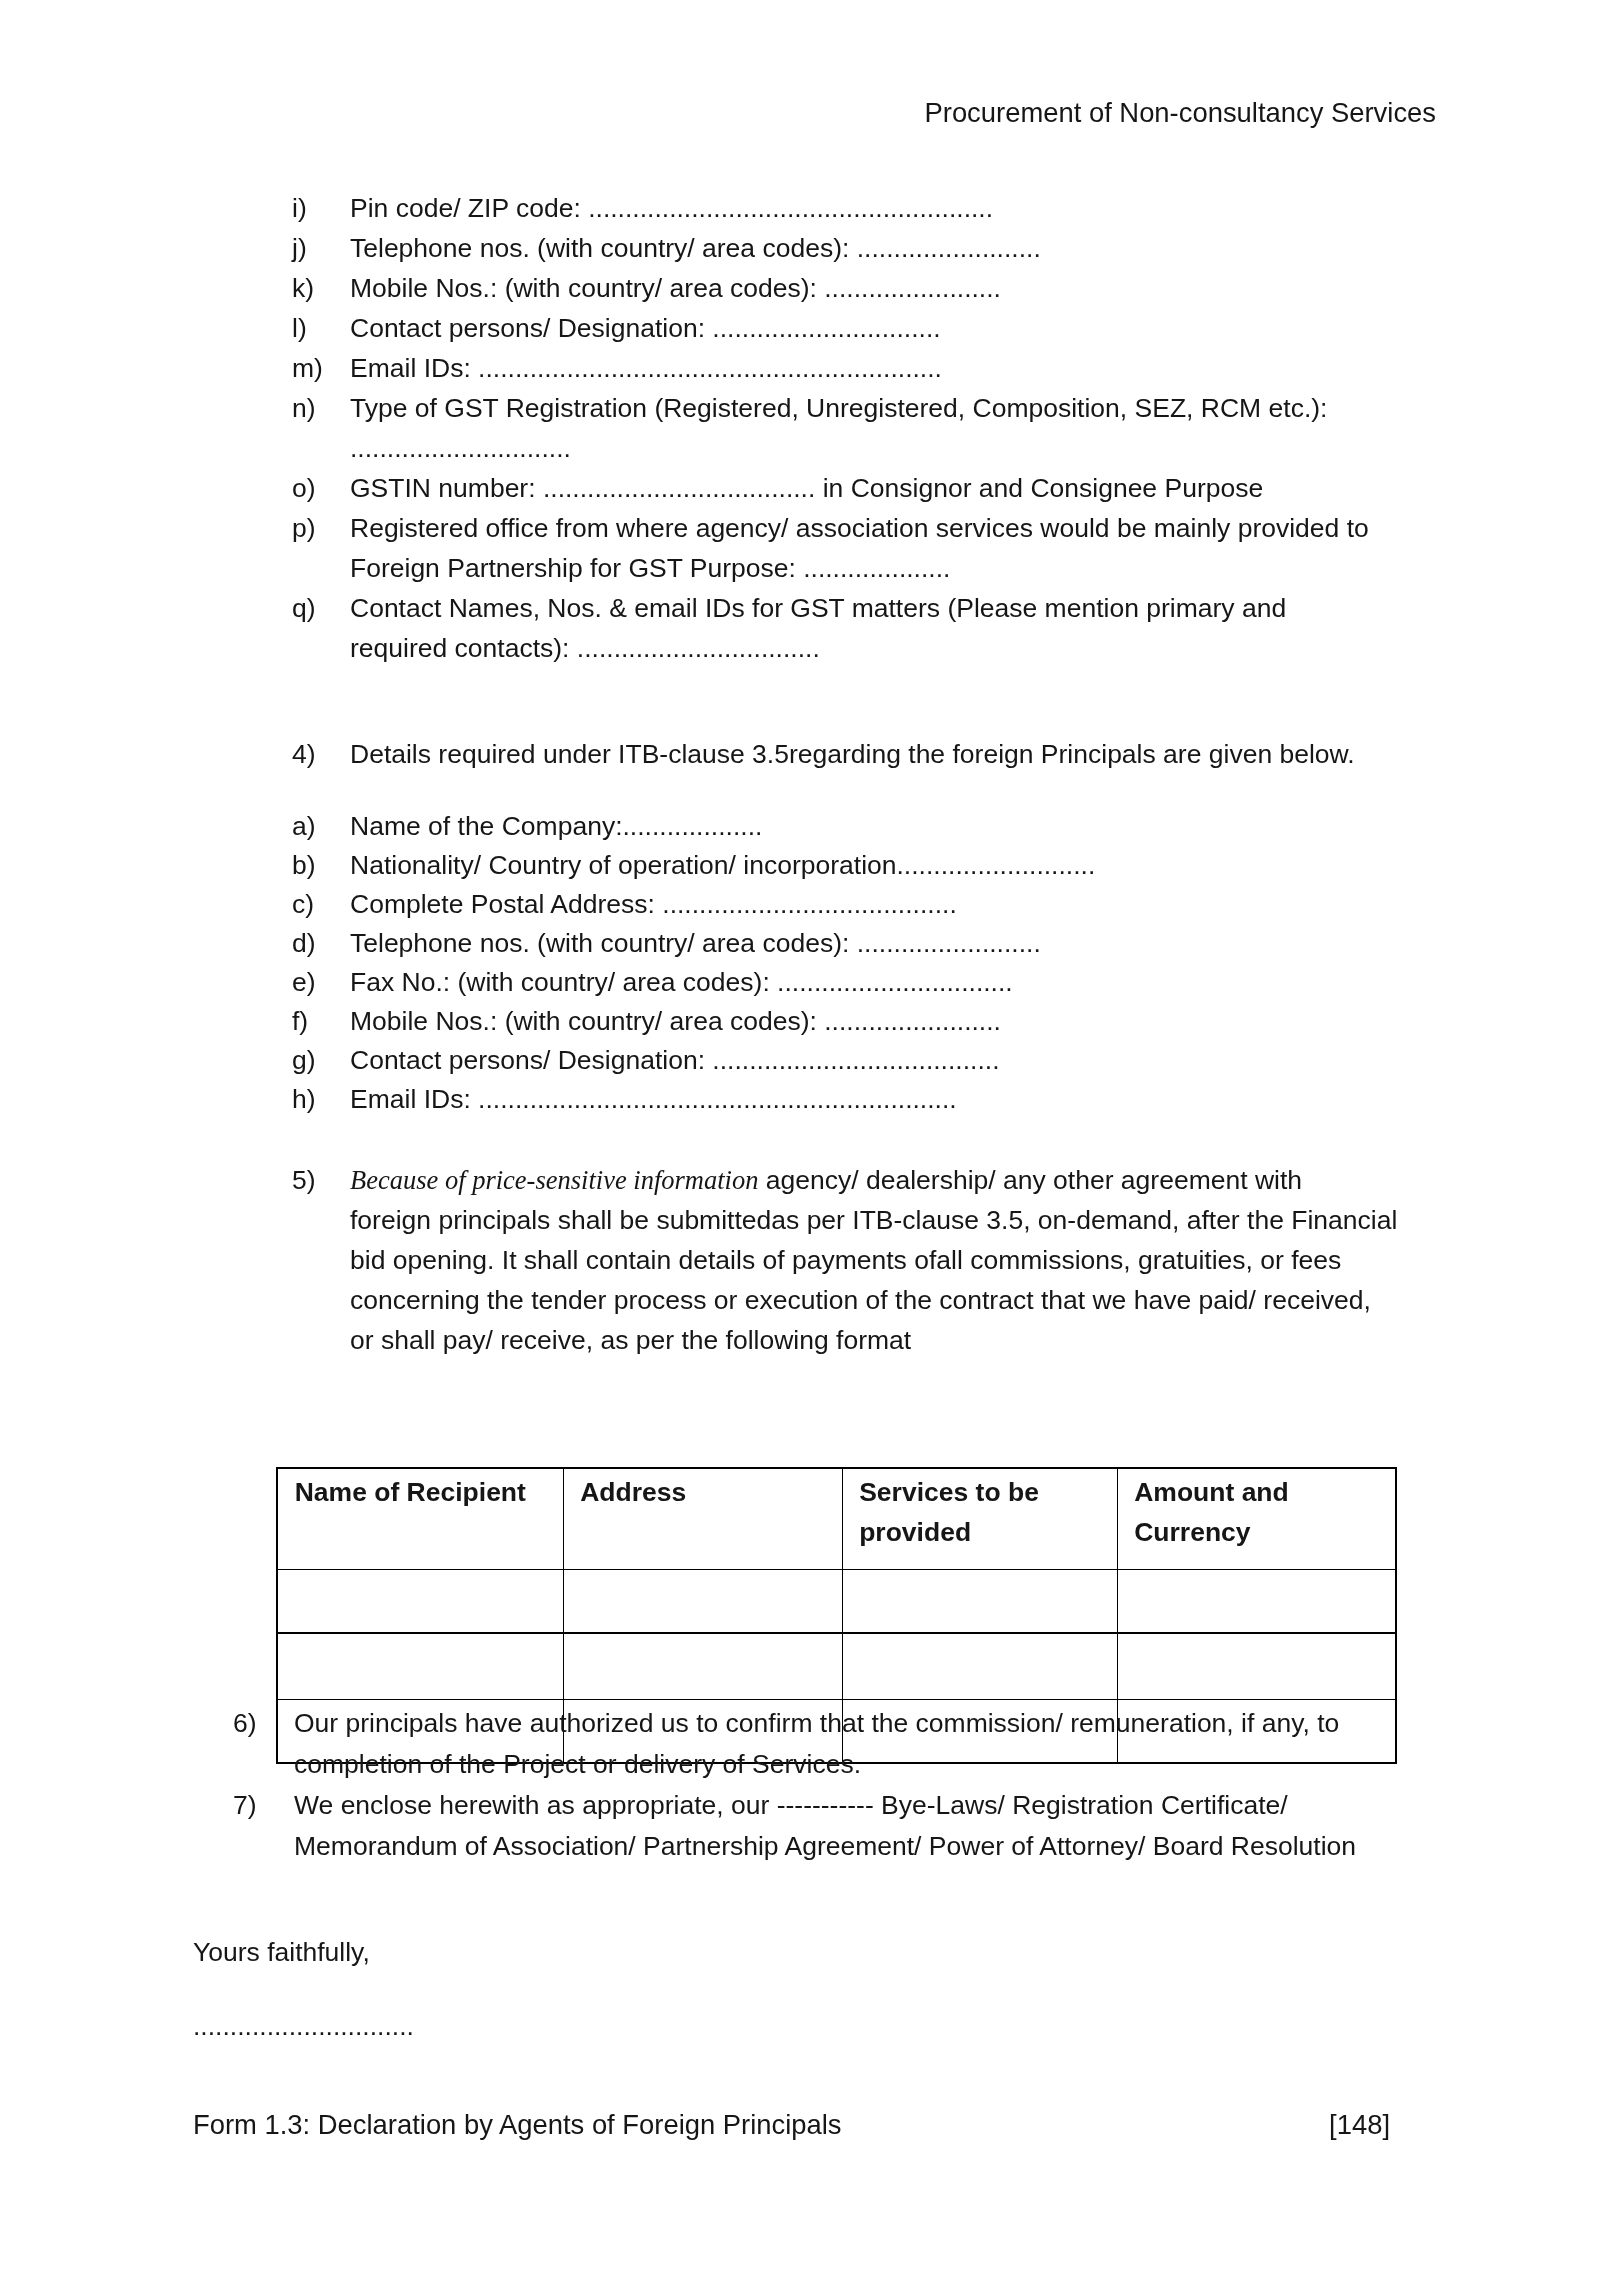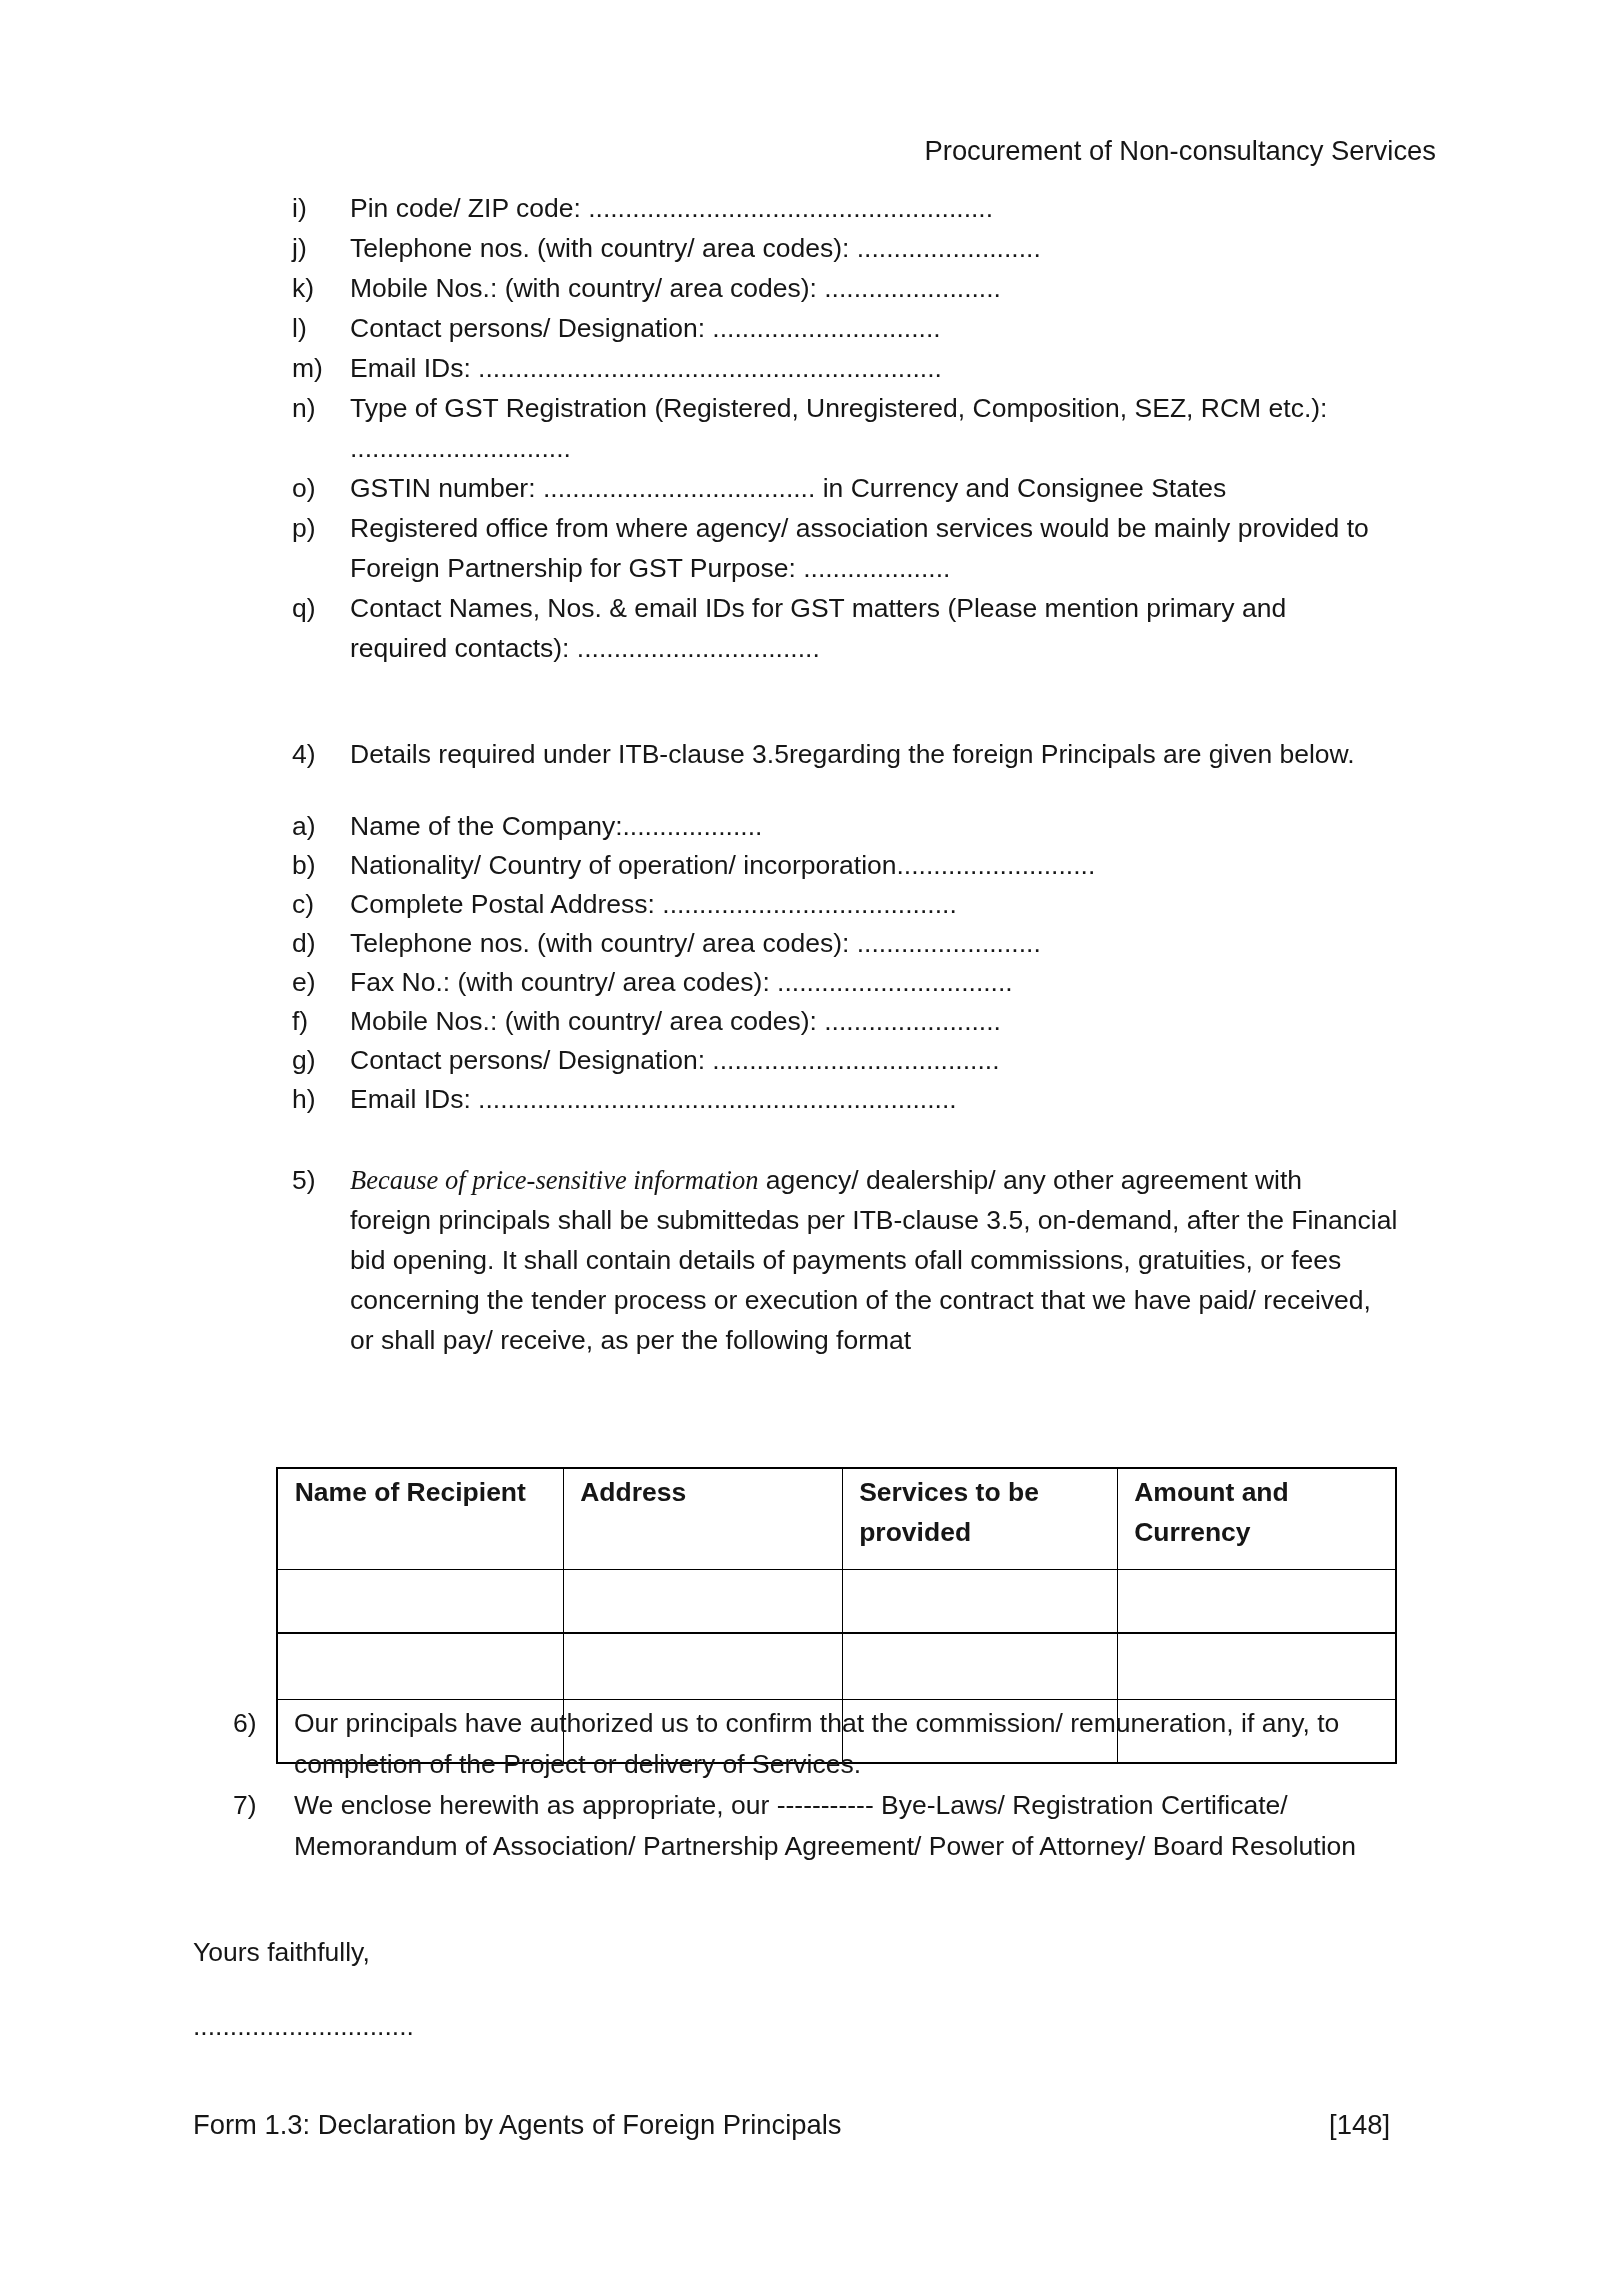--- a/index.html
+++ b/index.html
@@ -39,21 +39,21 @@
   tr.row-1{height:64px;}
   tr.row-2{height:66px;}
   tr.row-3{height:64px;}
   tr.row-1 td{border-bottom:2.9px solid #000;}
 </style>
 </head>
 <body>
 
 <div class="page">
 
-  <div class="abs header-line" style="top:96px;right:185px;margin-top:38px;">Procurement of Non-consultancy Services</div>
+  <div class="abs header-line" style="top:96px;right:185px;">Procurement of Non-consultancy Services</div>
 
   <div class="abs body-text" style="left:292px;top:188px;width:1186px;">
     <div class="li">
       <span class="lbl">i)</span>
       <div class="txt">
           <span class="line">Pin code/ ZIP code: .......................................................</span>
         </div>
     </div>
     <div class="li">
       <span class="lbl">j)</span>
@@ -82,21 +82,21 @@
     <div class="li">
       <span class="lbl">n)</span>
       <div class="txt">
         <span class="line">Type of GST Registration (Registered, Unregistered, Composition, SEZ, RCM etc.):</span>
         <span class="line">..............................</span>
       </div>
     </div>
     <div class="li">
       <span class="lbl">o)</span>
       <div class="txt">
-          <span class="line">GSTIN number: ..................................... in Currency and Consignee States</span>
+          <span class="line">GSTIN number: ..................................... in Consignor and Consignee Purpose</span>
         </div>
     </div>
     <div class="li">
       <span class="lbl">p)</span>
       <div class="txt">
         <span class="line">Registered office from where agency/ association services would be mainly provided to</span>
         <span class="line">Foreign Partnership for GST Purpose: ....................</span>
       </div>
     </div>
     <div class="li">

